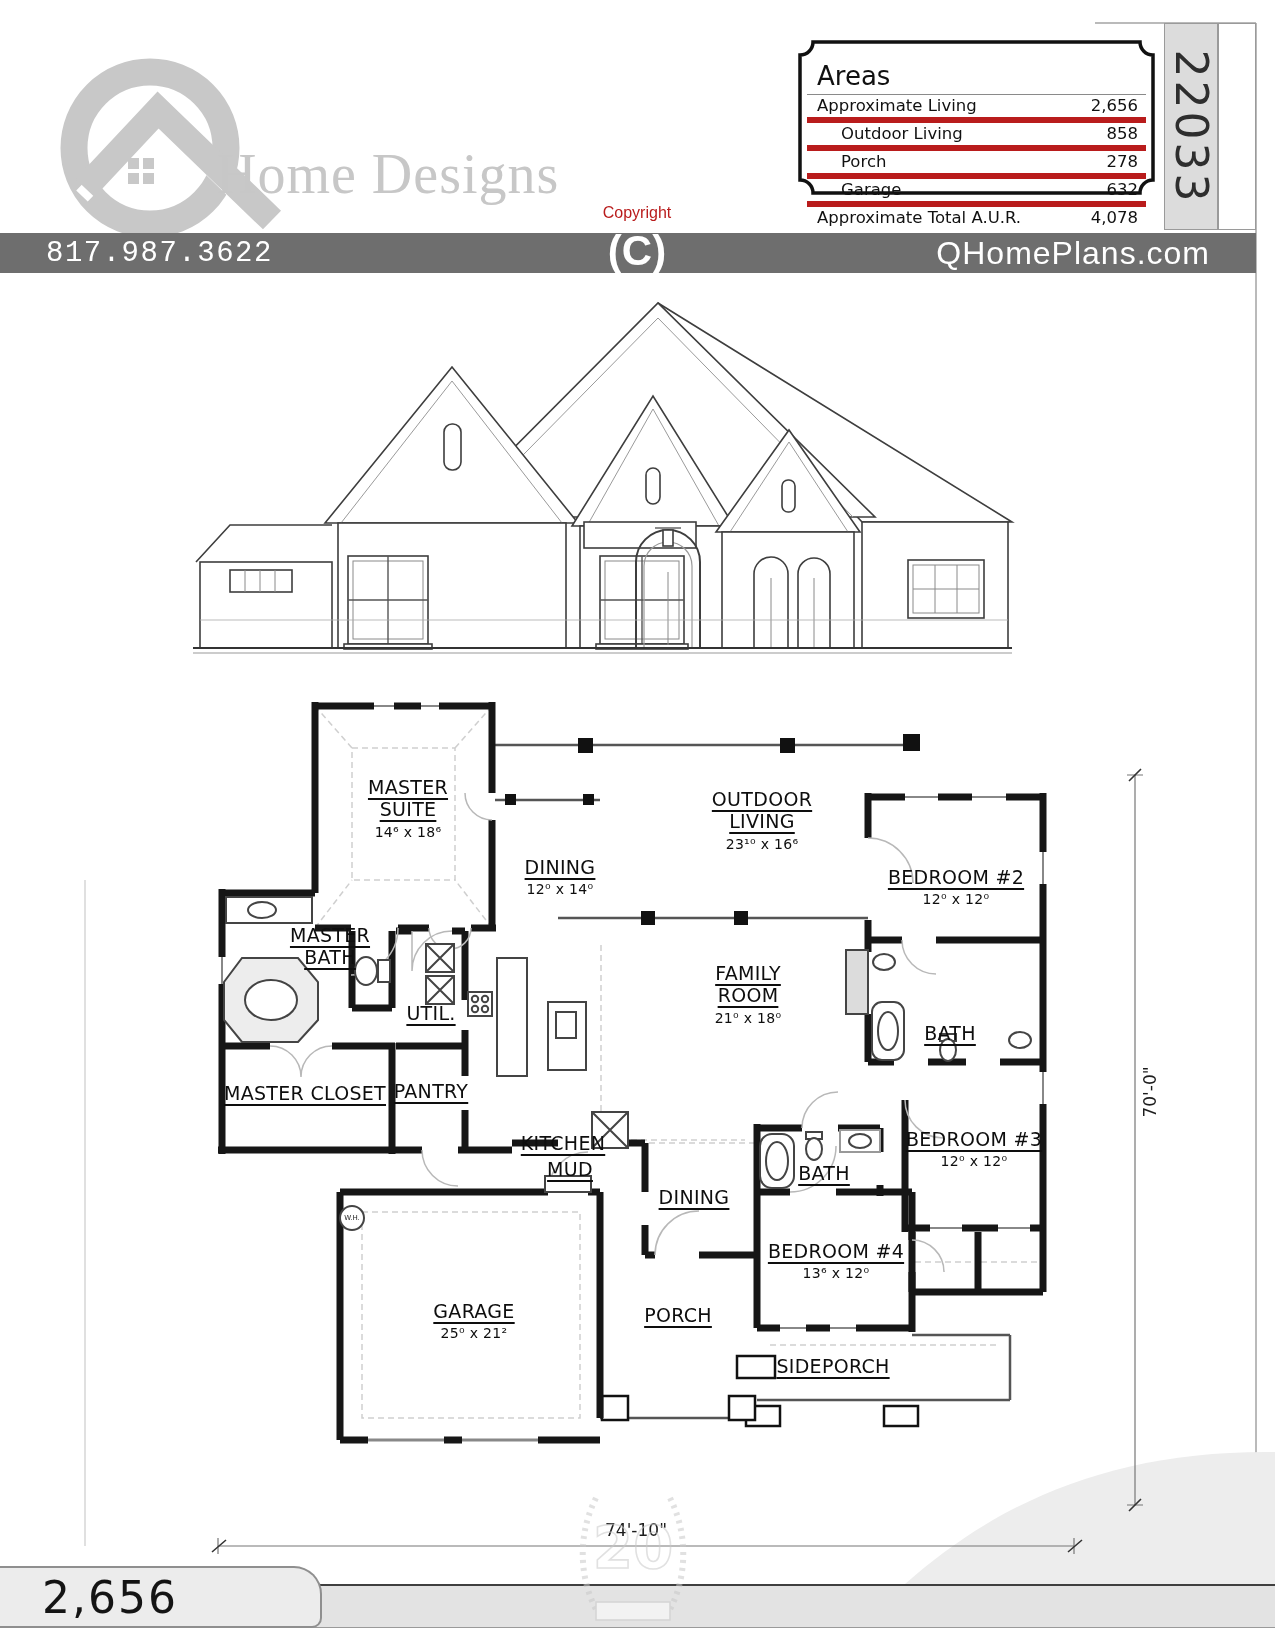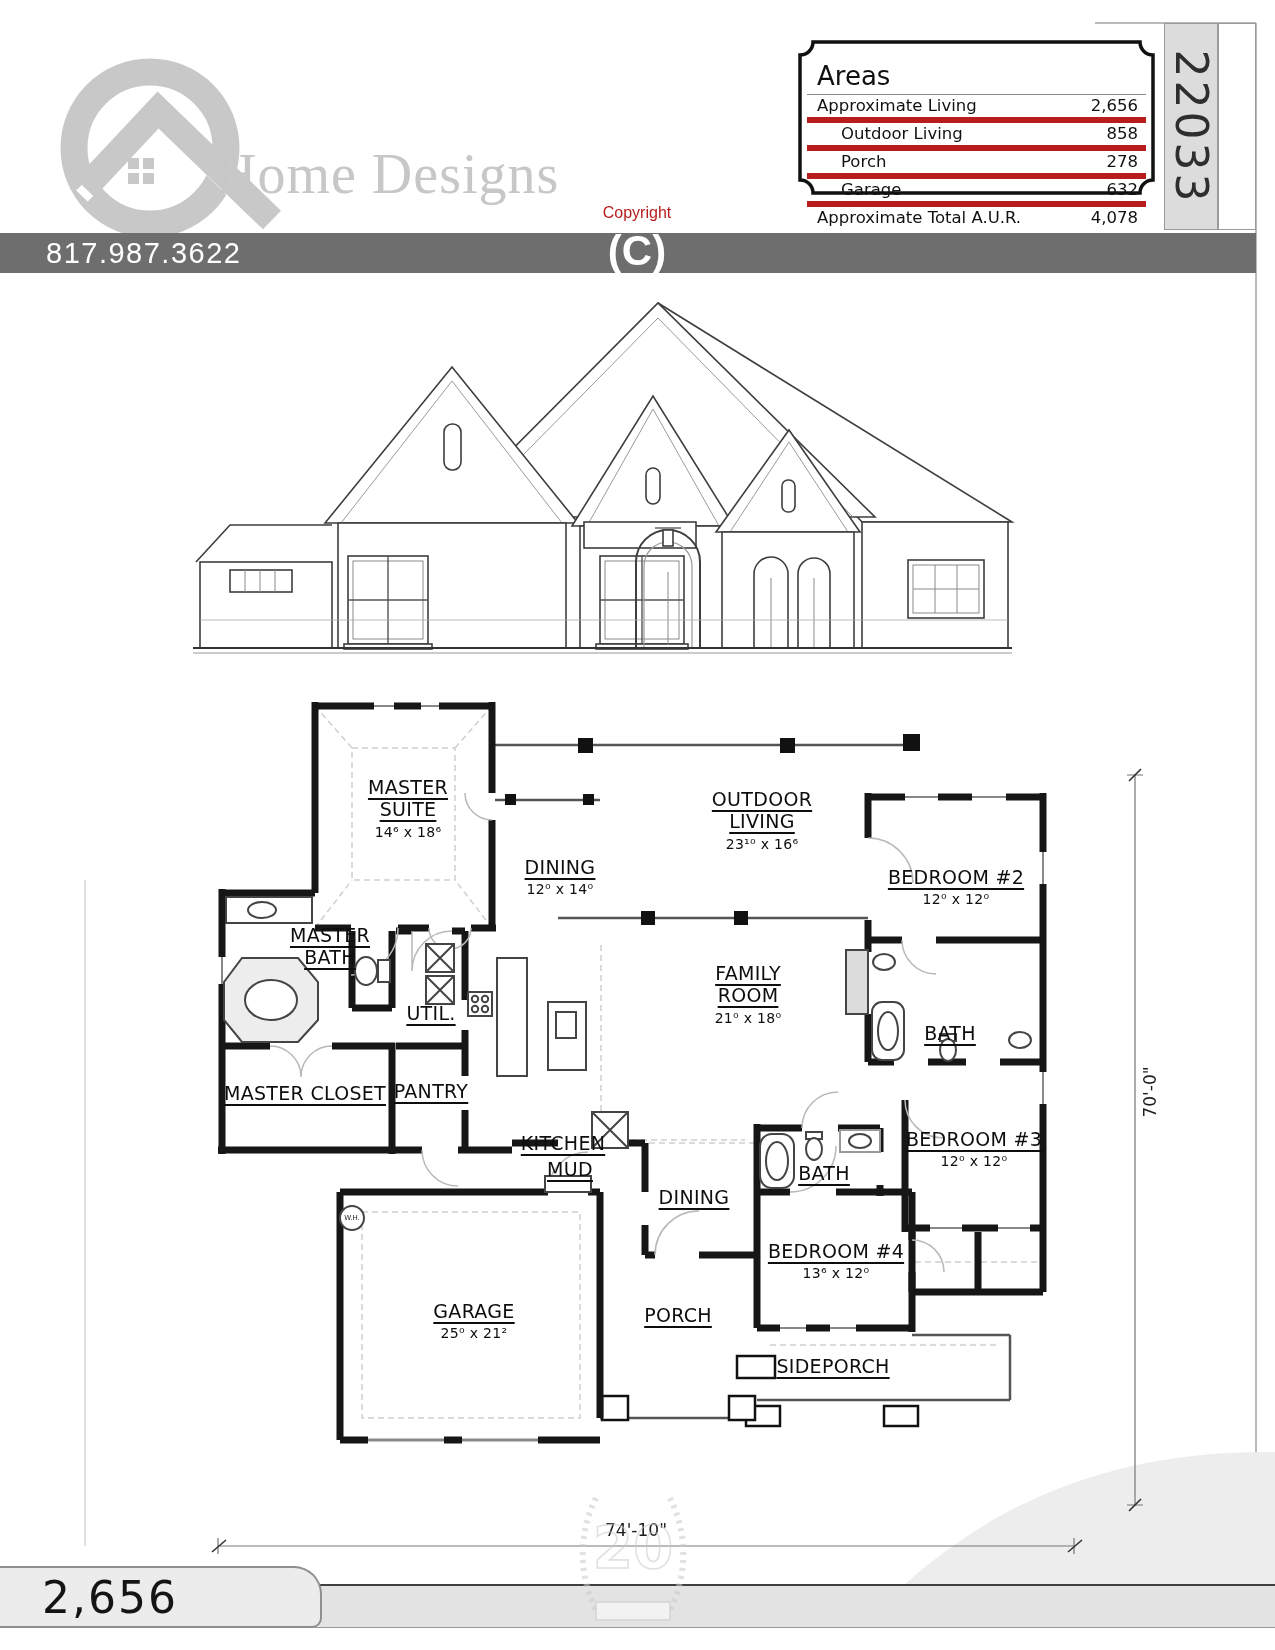--- a/index.html
+++ b/index.html
@@ -19,21 +19,21 @@
   .arow.ind .al{padding-left:24px;}
   #plan-number{position:absolute;left:1164px;top:23px;width:54px;height:207px;z-index:2;
      background:#dcdcdc;border:1.5px solid #9a9a9a;box-sizing:border-box;}
   #plan-number span{position:absolute;left:50%;top:50%;transform:translate(-50%,-50%) rotate(90deg);
      font-size:44px;color:#2e2e2e;letter-spacing:3px;white-space:nowrap;}
   #plan-number-side{position:absolute;left:1218px;top:23px;width:38px;height:207px;z-index:2;
      background:#fff;border:1.5px solid #9a9a9a;box-sizing:border-box;}
   #copyright-label{position:absolute;left:637px;top:204px;transform:translateX(-50%);z-index:3;
      font-family:"Liberation Sans",sans-serif;font-size:16px;color:#b91c1c;}
   #contact-bar{position:absolute;left:0;top:233px;width:1256px;height:40px;background:#6e6e6e;z-index:2;}
-  #phone{position:absolute;left:46px;top:4px;font-family:Liberation Sans, sans-serif;
+  #phone{position:absolute;left:46px;top:4px;font-family:Liberation Mono, monospace;
      font-size:29px;color:#fff;letter-spacing:1.5px;}
   #website{position:absolute;right:46px;top:2px;font-family:"Liberation Sans",sans-serif;
      font-size:32px;color:#fff;letter-spacing:1px;}
   #copyright-symbol{position:absolute;left:637px;top:227px;transform:translateX(-50%);z-index:3;
      font-family:"Liberation Sans",sans-serif;font-size:42px;font-weight:bold;color:#fff;line-height:48px;}
   
   .lbl{position:absolute;transform:translateX(-50%);text-align:center;z-index:3;
        font-size:19px;color:#0e0e0e;letter-spacing:.3px;}
   .lbl .nm{display:block;text-decoration:underline;text-decoration-thickness:1.5px;
        text-underline-offset:4px;line-height:1.18;white-space:nowrap;}
@@ -289,20 +289,21 @@
 
   <div id="plan-number">
     <span>22033</span>
   </div>
   <div id="plan-number-side"></div>
 
   <div id="copyright-label">Copyright</div>
 
   <div id="contact-bar">
     <span id="phone">817.987.3622</span>
+    <span id="website">QHomePlans.com</span>
   </div>
   <div id="copyright-symbol">(C)</div>
 
   <div class="lbl two" style="left:408px;top:776px;width:100px">
     <span class="nm">MASTER SUITE</span>
     <span class="dm">14⁶ x 18⁶</span>
   </div>
   <div class="lbl" style="left:560px;top:856px">
     <span class="nm">DINING</span>
     <span class="dm">12⁰ x 14⁰</span>

